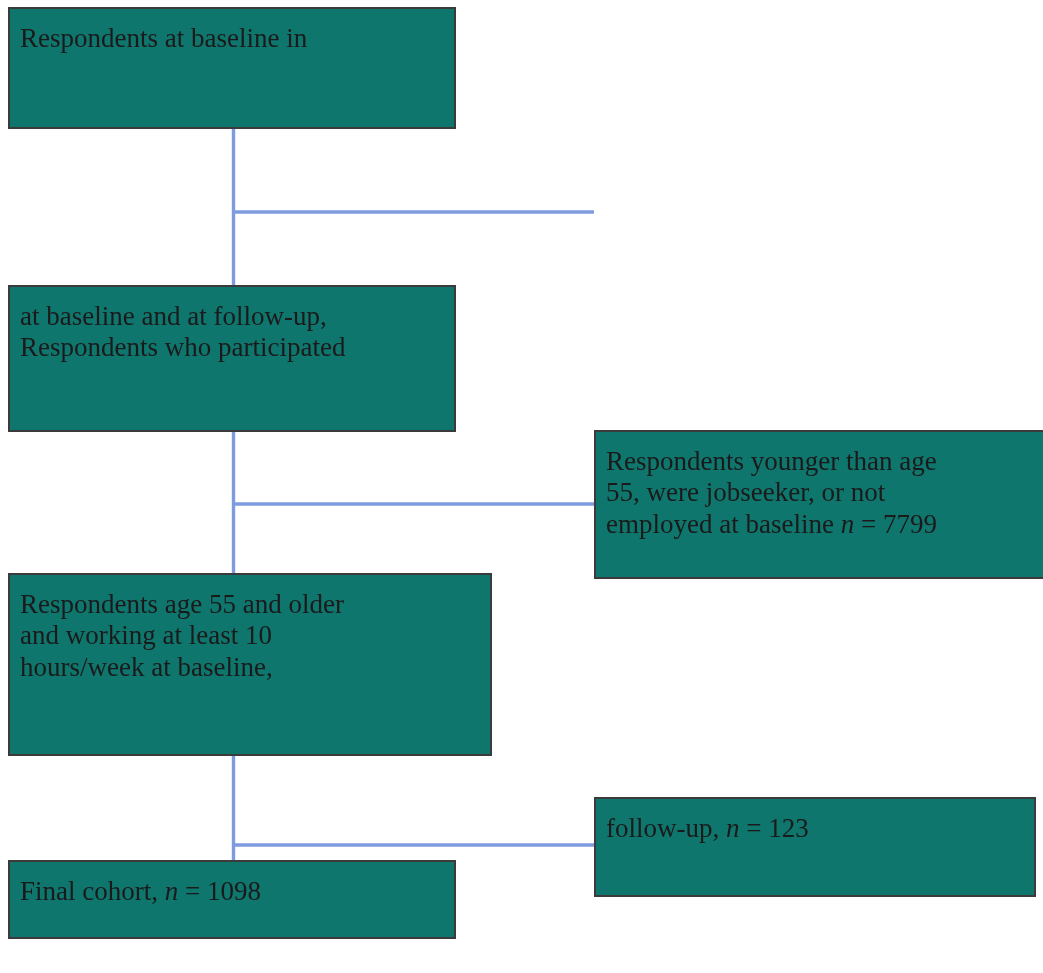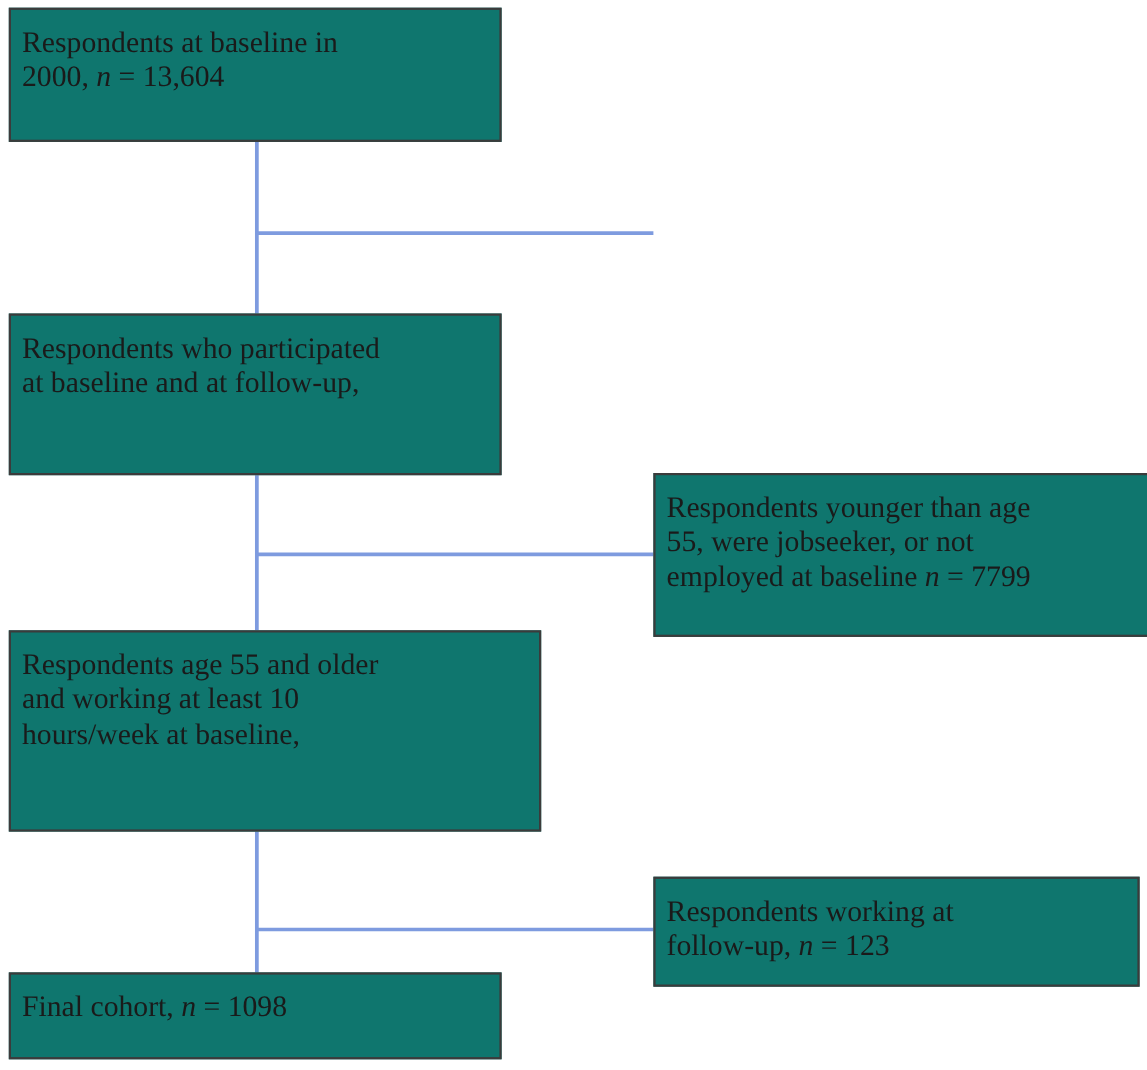--- a/index.html
+++ b/index.html
@@ -44,21 +44,21 @@
     display: block;
     white-space: nowrap;
   }
   em.stat {
     font-style: italic;
   }
   
   #box-baseline      { left: 8px;  top: 7px;   width: 448px; height: 122px; }
   #box-participated  { left: 8px;  top: 285px; width: 448px; height: 147px; }
   #box-age-working   { left: 8px;  top: 573px; width: 484px; height: 183px; }
-  #box-final-cohort  { left: 8px;  top: 884px; width: 448px; height: 79px;  }
+  #box-final-cohort  { left: 8px;  top: 860px; width: 448px; height: 79px;  }
   
   #box-excl-waves    { left: 594px; top: 135px; width: 442px; height: 154px; }
   #box-excl-age      { left: 594px; top: 430px; width: 482px; height: 149px; }
   #box-excl-working  { left: 594px; top: 797px; width: 442px; height: 100px; }
 </style>
 </head>
 <body>
 
 <div id="flow-canvas">
 
@@ -72,43 +72,41 @@
 
     <line x1="233.5" y1="504" x2="594" y2="504" stroke="#7e9bdf" stroke-width="3.4"></line>
 
     <line x1="233.5" y1="756" x2="233.5" y2="884" stroke="#7e9bdf" stroke-width="3.4"></line>
 
     <line x1="233.5" y1="845" x2="594" y2="845" stroke="#7e9bdf" stroke-width="3.4"></line>
   </svg>
 
   <div class="node-box" id="box-baseline">
     <span class="node-line">Respondents at baseline in</span>
-    <span class="node-line"><span>2000,</span> <em class="stat">n</em> <span>= 13,604</span></span>
   </div>
 
   <div class="node-box" id="box-participated">
+    <span class="node-line">at baseline and at follow-up,</span>
     <span class="node-line">Respondents who participated</span>
-    <span class="node-line">at baseline and at follow-up,</span>
   </div>
 
   <div class="node-box" id="box-age-working">
     <span class="node-line">Respondents age 55 and older</span>
     <span class="node-line">and working at least 10</span>
     <span class="node-line">hours/week at baseline,</span>
   </div>
 
   <div class="node-box" id="box-final-cohort">
     <span class="node-line"><span>Final cohort,</span> <em class="stat">n</em> <span>= 1098</span></span>
   </div>
 
 
   <div class="node-box" id="box-excl-age">
     <span class="node-line">Respondents younger than age</span>
     <span class="node-line">55, were jobseeker, or not</span>
     <span class="node-line"><span>employed at baseline</span> <em class="stat">n</em> <span>= 7799</span></span>
   </div>
 
   <div class="node-box" id="box-excl-working">
-    <span class="node-line">Respondents working at</span>
     <span class="node-line"><span>follow-up,</span> <em class="stat">n</em> <span>= 123</span></span>
   </div>
 
 </div>
 
 </body></html>

